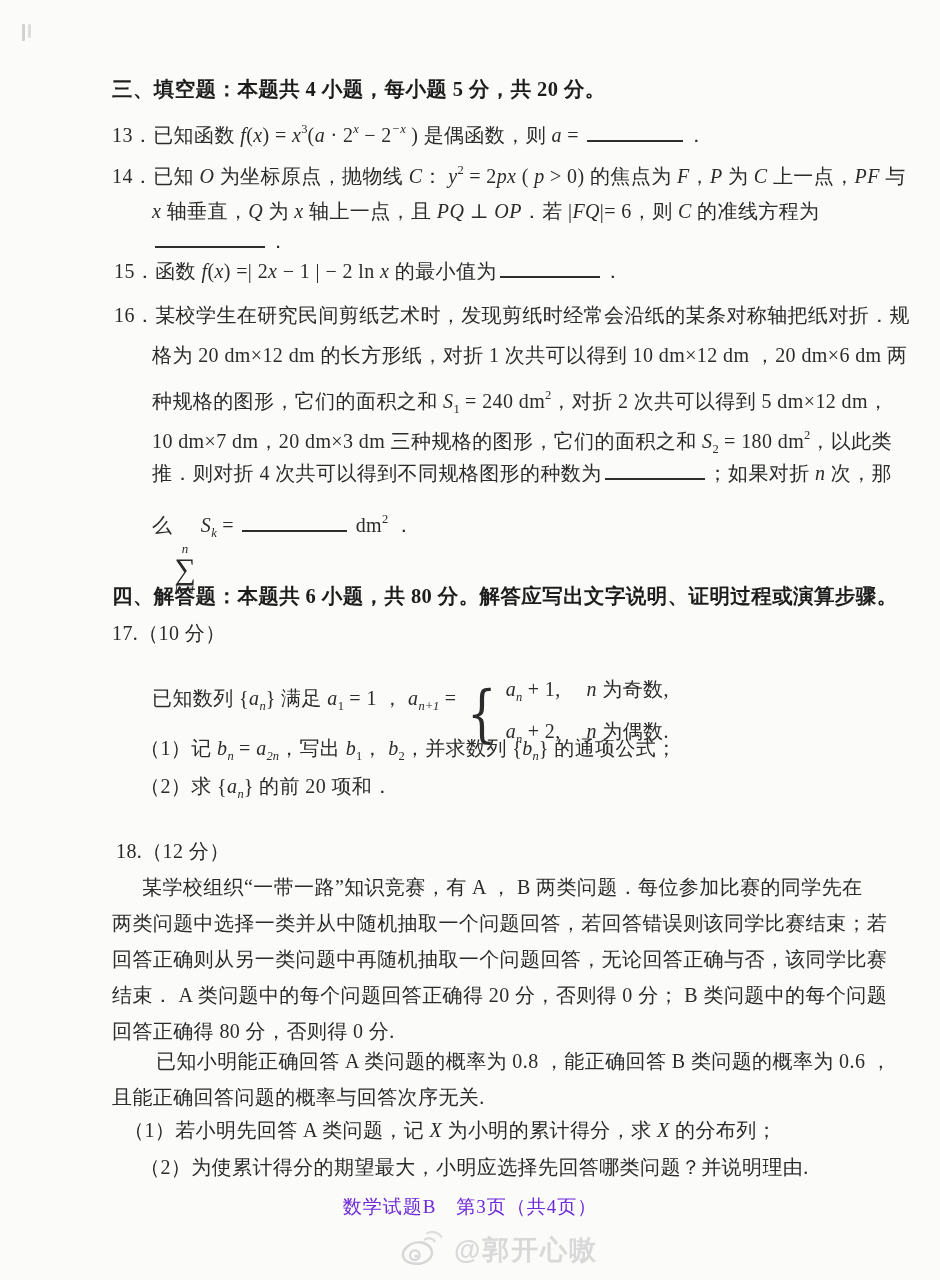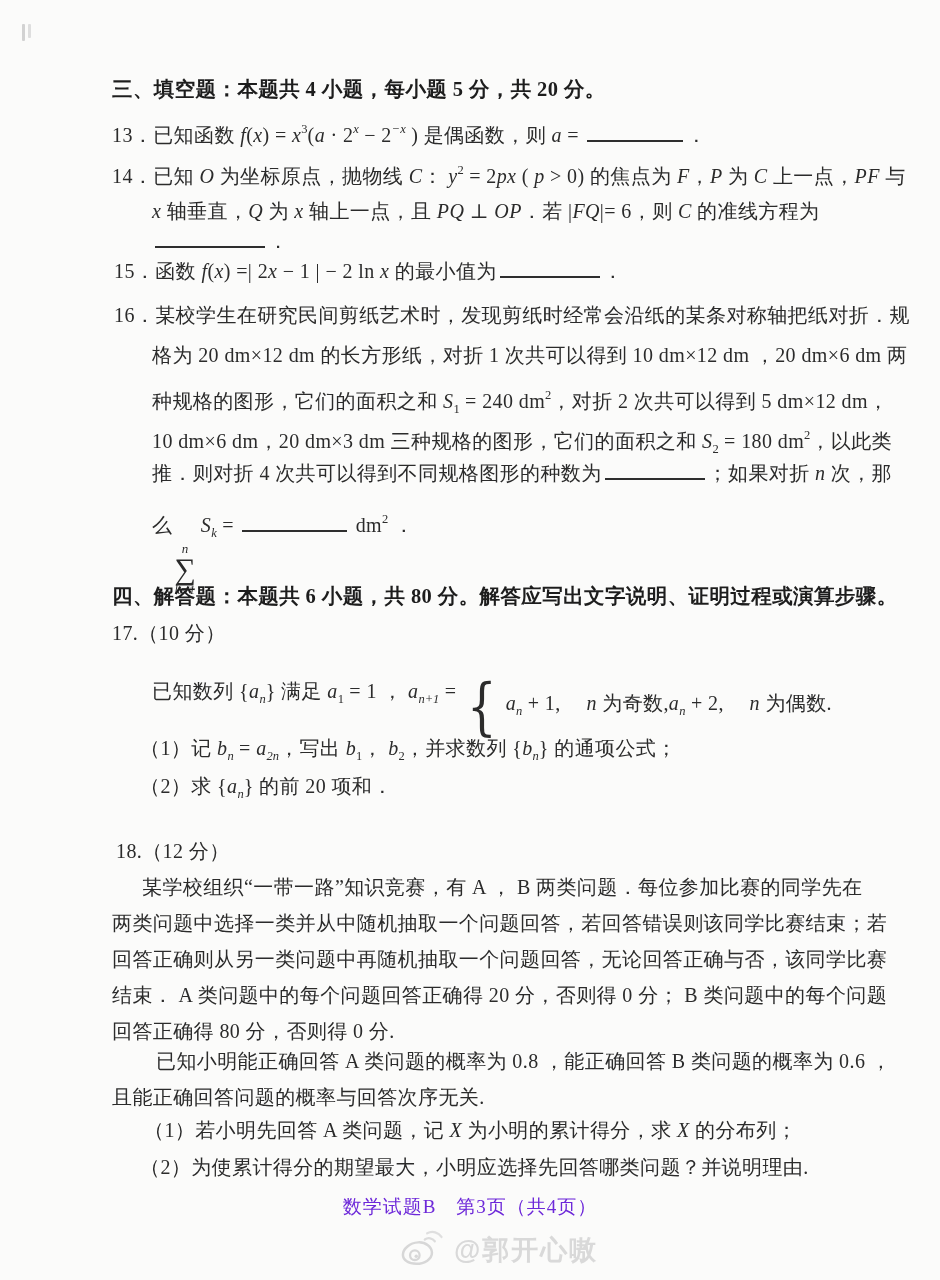--- a/index.html
+++ b/index.html
@@ -37,21 +37,21 @@
   .sig-top{font-size:13px;font-style:italic;line-height:1;}
   .sig-body{font-size:30px;line-height:0.95;letter-spacing:0;}
   .sig-bot{font-size:12px;font-style:italic;line-height:1;}
   
   .piecewise{display:inline-flex;align-items:center;vertical-align:-30px;}
   .brace{
     font-size:62px;font-weight:400;line-height:1;
     font-family:"DejaVu Serif",serif;
     transform:scaleX(0.75);display:inline-block;color:#2b2b2b;
   }
-  .cases{display:inline-flex;flex-direction:row;row-gap:8px;margin-left:4px;}
+  .cases{display:inline-flex;flex-direction:column;row-gap:8px;margin-left:4px;}
   .case-row{line-height:26px;white-space:nowrap;}
   
   .footer{
     position:absolute;left:0;top:1194px;width:940px;
     text-align:center;font-size:19px;color:#6d28d9;letter-spacing:1px;
   }
   .watermark{
     position:absolute;left:398px;top:1230px;
     display:flex;align-items:center;gap:10px;
     color:#d9d9d9;font-weight:bold;font-size:27px;
@@ -79,21 +79,21 @@
 
   <div class="line" style="left:112px;top:157px"><span class="qnum">14．</span><span><span>已知 </span><span class="i">O</span><span> 为坐标原点，抛物线 </span><span class="i">C</span><span>：  </span><span class="i">y</span><span class="sup">2</span><span> = 2</span><span class="i">px</span><span> ( </span><span class="i">p</span><span> &gt; 0) 的焦点为 </span><span class="i">F</span><span>，</span><span class="i">P</span><span> 为 </span><span class="i">C</span><span> 上一点，</span><span class="i">PF</span><span> 与</span></span></div>
   <div class="line" style="left:152px;top:198px"><span class="i">x</span><span> 轴垂直，</span><span class="i">Q</span><span> 为 </span><span class="i">x</span><span> 轴上一点，且 </span><span class="i">PQ</span><span> ⊥ </span><span class="i">OP</span><span>．若 |</span><span class="i">FQ</span><span>|= 6，则 </span><span class="i">C</span><span> 的准线方程为</span></div>
   <div class="line" style="left:152px;top:228px"><span class="blank" style="width: 110px;"></span><span>．</span></div>
 
   <div class="line" style="left:114px;top:258px"><span class="qnum">15．</span><span><span>函数 </span><span class="i">f</span><span>(</span><span class="i">x</span><span>) =| 2</span><span class="i">x</span><span> − 1 | − 2 ln </span><span class="i">x</span><span> 的最小值为</span><span class="blank" style="width: 100px;"></span><span>．</span></span></div>
 
   <div class="line" style="left:114px;top:302px"><span class="qnum">16．</span><span><span>某校学生在研究民间剪纸艺术时，发现剪纸时经常会沿纸的某条对称轴把纸对折．规</span></span></div>
   <div class="line" style="left:152px;top:342px"><span>格为 20 dm×12 dm 的长方形纸，对折 1 次共可以得到 10 dm×12 dm ，20 dm×6 dm 两</span></div>
   <div class="line" style="left:152px;top:382px"><span>种规格的图形，它们的面积之和 </span><span class="i">S</span><span class="sub">1</span><span> = 240 dm</span><span class="sup">2</span><span>，对折 2 次共可以得到 5 dm×12 dm，</span></div>
-  <div class="line" style="left:152px;top:422px"><span>10 dm×6 dm，20 dm×3 dm 三种规格的图形，它们的面积之和 </span><span class="i">S</span><span class="sub">2</span><span> = 180 dm</span><span class="sup">2</span><span>，以此类</span></div>
+  <div class="line" style="left:152px;top:422px"><span>10 dm×7 dm，20 dm×3 dm 三种规格的图形，它们的面积之和 </span><span class="i">S</span><span class="sub">2</span><span> = 180 dm</span><span class="sup">2</span><span>，以此类</span></div>
   <div class="line" style="left:152px;top:460px"><span>推．则对折 4 次共可以得到不同规格图形的种数为</span><span class="blank" style="width: 100px;"></span><span>；如果对折 </span><span class="i">n</span><span> 次，那</span></div>
 
   <div class="line" style="left:152px;top:506px">
     <span>么</span><span class="sigma">
         <span class="sig-top">n</span>
         <span class="sig-body">∑</span>
         <span class="sig-bot">k=1</span>
       </span><span><span class="i">S</span><span class="sub i">k</span><span> = </span><span class="blank" style="width: 105px;"></span><span> dm</span><span class="sup">2</span><span> ．</span></span>
   </div>
 
@@ -115,21 +115,21 @@
   <div class="line" style="left:140px;top:773px"><span>（2）求 {</span><span class="i">a</span><span class="sub i">n</span><span>} 的前 20 项和．</span></div>
 
   <div class="line" style="left:116px;top:838px">18.（12 分）</div>
   <div class="line" style="left:142px;top:874px">某学校组织“一带一路”知识竞赛，有 A ， B 两类问题．每位参加比赛的同学先在</div>
   <div class="line" style="left:112px;top:946px">回答正确则从另一类问题中再随机抽取一个问题回答，无论回答正确与否，该同学比赛</div>
   <div class="line" style="left:112px;top:910px">两类问题中选择一类并从中随机抽取一个问题回答，若回答错误则该同学比赛结束；若</div>
   <div class="line" style="left:112px;top:982px">结束． A 类问题中的每个问题回答正确得 20 分，否则得 0 分； B 类问题中的每个问题</div>
   <div class="line" style="left:112px;top:1018px">回答正确得 80 分，否则得 0 分.</div>
   <div class="line" style="left:156px;top:1048px">已知小明能正确回答 A 类问题的概率为 0.8 ，能正确回答 B 类问题的概率为 0.6 ，</div>
   <div class="line" style="left:112px;top:1084px">且能正确回答问题的概率与回答次序无关.</div>
-  <div class="line" style="left:144px;top:1117px"><span>（1）若小明先回答 A 类问题，记 </span><span class="i">X</span><span> 为小明的累计得分，求 </span><span class="i">X</span><span> 的分布列；</span></div>
+  <div class="line" style="left:124px;top:1117px"><span>（1）若小明先回答 A 类问题，记 </span><span class="i">X</span><span> 为小明的累计得分，求 </span><span class="i">X</span><span> 的分布列；</span></div>
   <div class="line" style="left:140px;top:1154px"><span>（2）为使累计得分的期望最大，小明应选择先回答哪类问题？并说明理由.</span></div>
 
   <div class="footer">数学试题B　第3页（共4页）</div>
 
   <div class="watermark">
     <span style="display:inline-block;line-height:0;">
       <svg width="46" height="40" viewBox="0 0 48 42" fill="none">
         <path d="M21 13c-8.5 0.5-16 6.5-16 13 0 5.5 6 9.5 14 9.5 9 0 16.5-5 16.5-11.5 0-6-6.5-11.5-14.5-11z" stroke="#d7d7d7" stroke-width="2.6"></path>
         <circle cx="17.5" cy="26.5" r="5" stroke="#d7d7d7" stroke-width="2.4"></circle>
         <circle cx="19" cy="27.5" r="1.8" fill="#d7d7d7"></circle>

